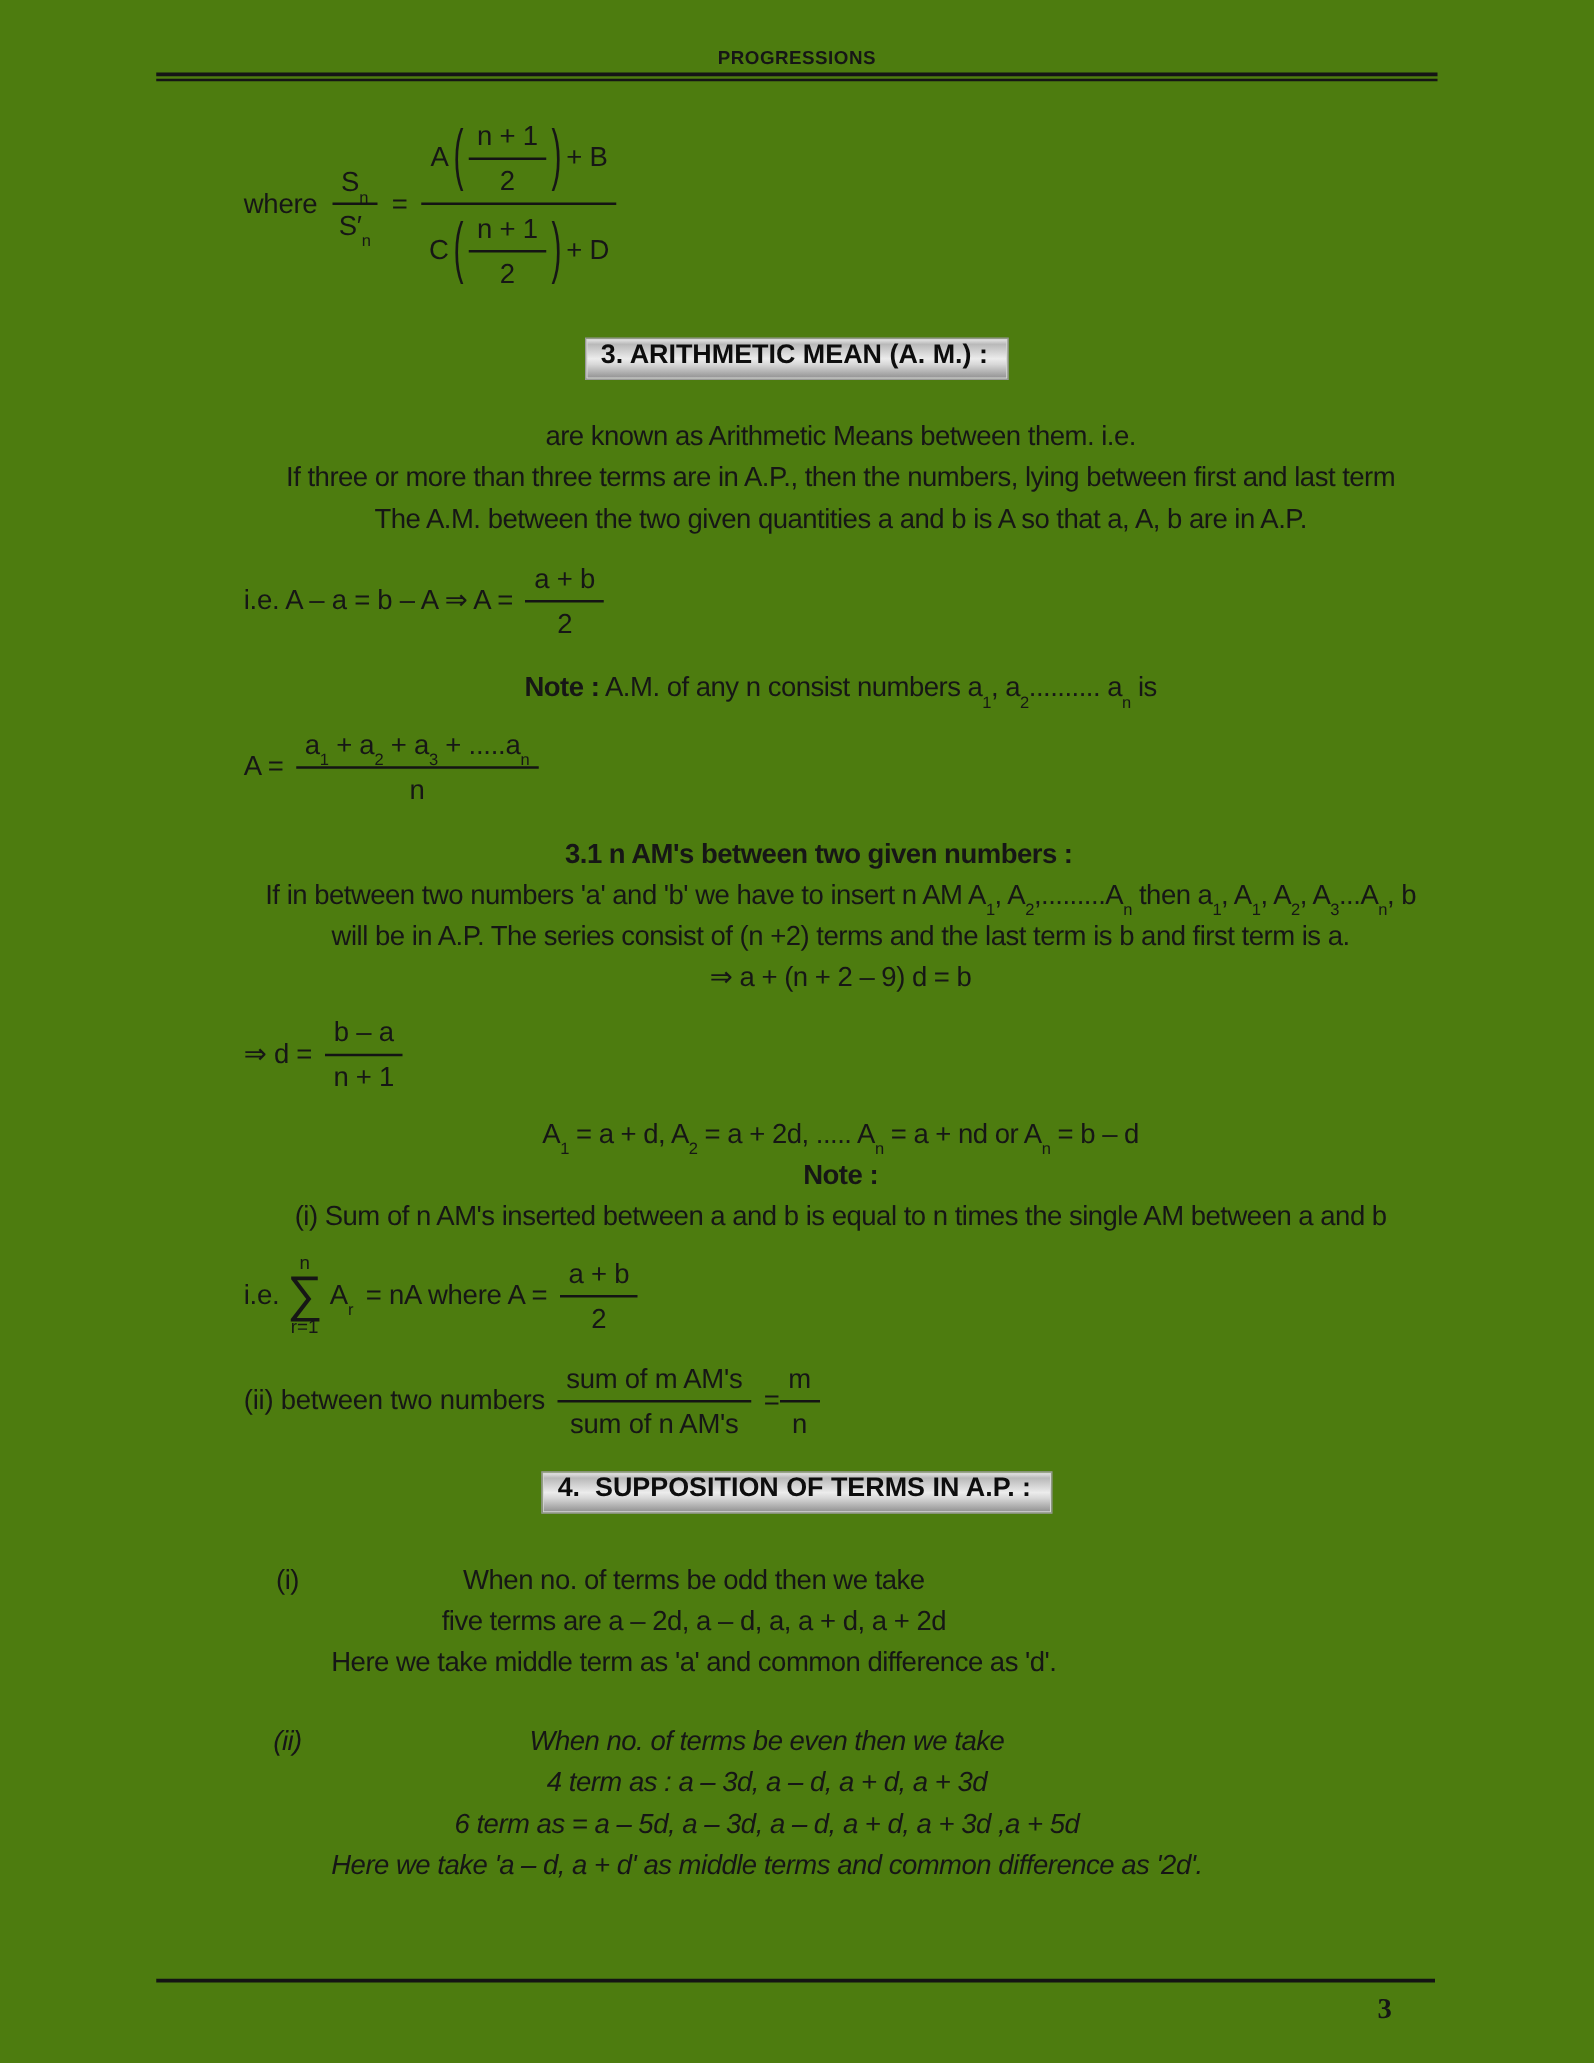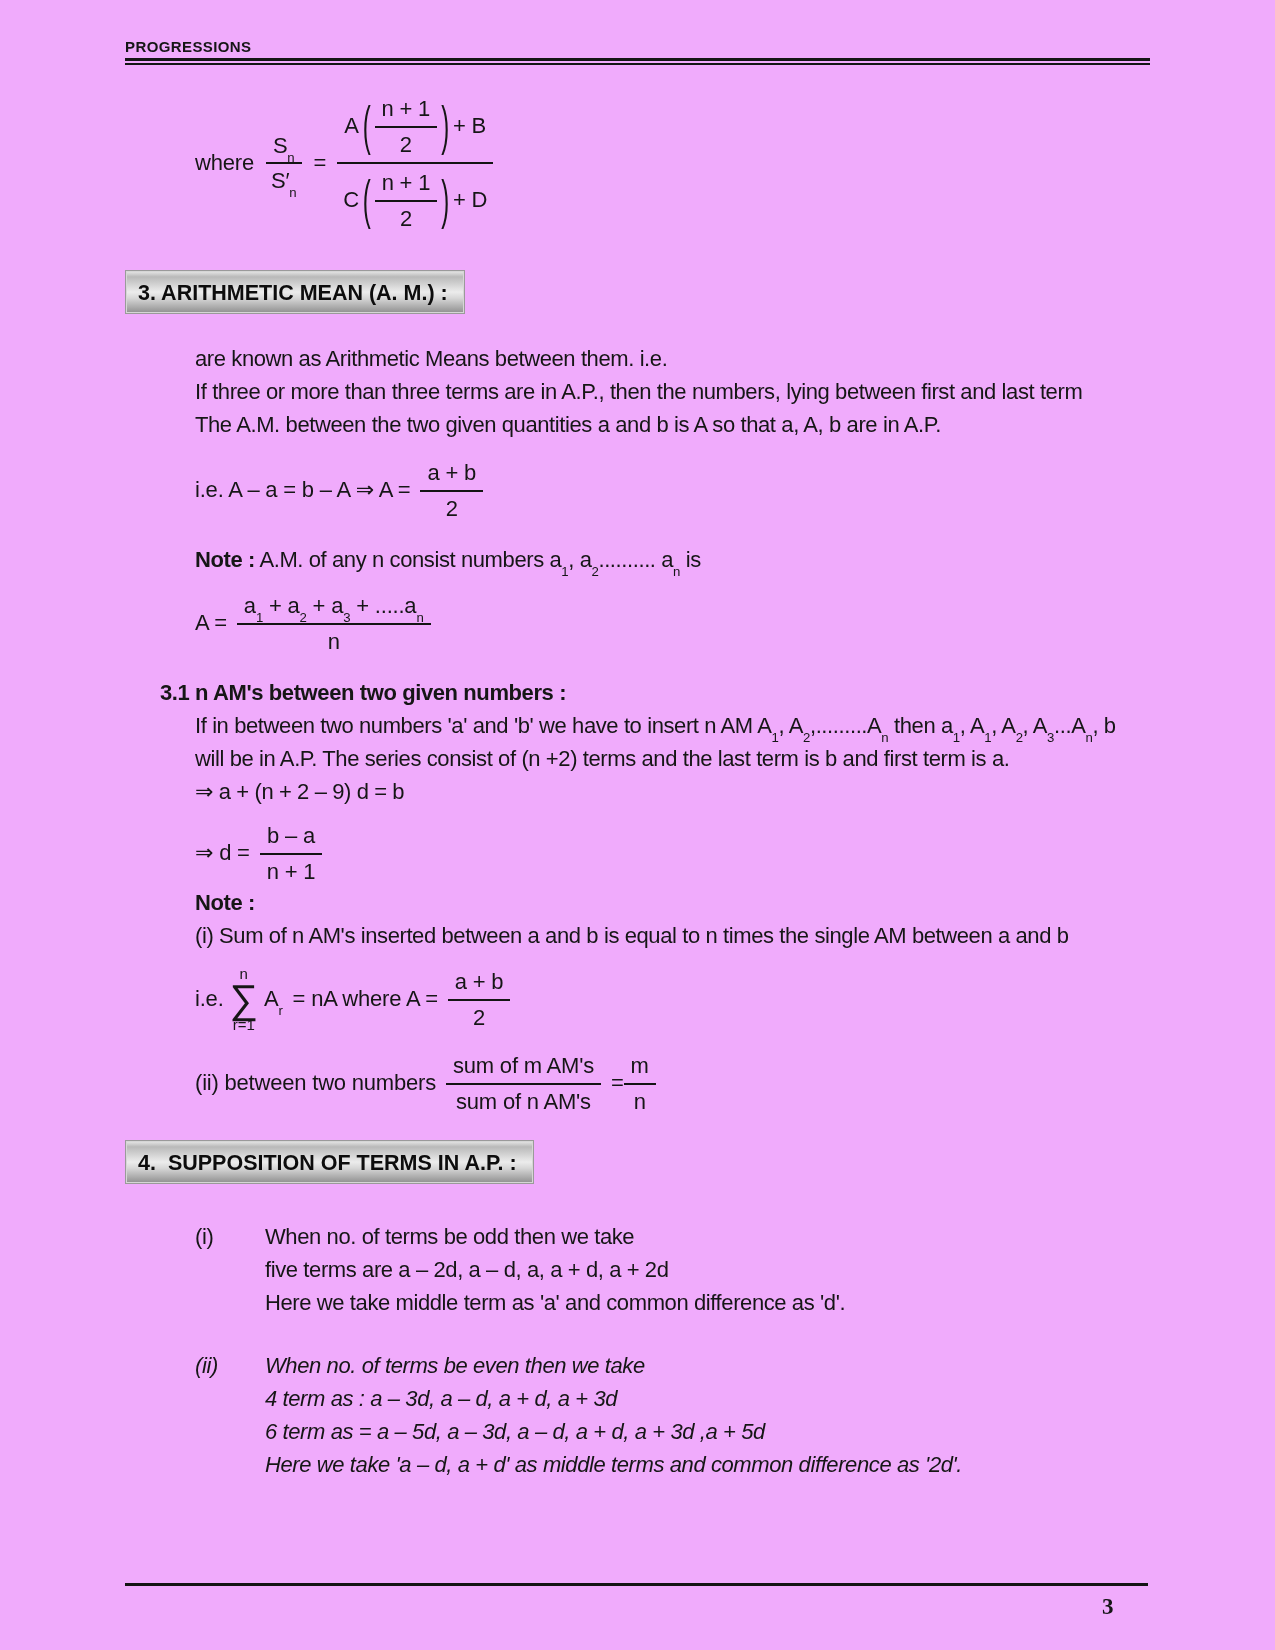--- a/index.html
+++ b/index.html
@@ -1,37 +1,38 @@
 <!DOCTYPE html>
 <html><head>
 <meta charset="utf-8">
 <style>
   html,body{margin:0;padding:0;background:#e8e8e8;}
   .page{
     position:relative;
     width:1275px;height:1650px;
     margin:0 auto;
-    background:#f0abfc;
+    background:#4d7c0f;
     font-family:"Liberation Sans","DejaVu Sans",sans-serif;
     color:#161616;
     overflow:hidden;
+    text-align:center;
   }
   .content{padding:38px 125px 0 125px;}
   .doc-header{font-size:15px;font-weight:bold;letter-spacing:0.4px;}
   .header-rule{height:2px;border-top:3px solid #151515;border-bottom:2px solid #151515;margin-top:3px;}
 
   .line{white-space:nowrap;font-size:22px;line-height:33px;letter-spacing:-0.4px;}
   .indent1{margin-left:70px;}
   .indent2{margin-left:35px;}
   .bold{font-weight:bold;}
   sub{font-size:0.6em;line-height:0;position:relative;top:0.3em;}
 
   .sec-box{
     display:inline-block;
-    padding:10px 16px 7px 12px;
+    padding:0 16px 7px 12px;
     font-size:21.5px;font-weight:bold;
     white-space:pre;
     background:linear-gradient(180deg,#e9e9e9 0%,#b9b9b9 14%,#ececec 50%,#d8d8d8 64%,#8f8f8f 100%);
     border:1px solid #9a9a9a;
     box-shadow:0 0 0 1px #d6d6d6 inset;
     color:#0d0d0d;
   }
 
   .formula{display:flex;align-items:center;font-size:22px;letter-spacing:-0.2px;}
   .formula .gap{width:10px;display:inline-block;}
@@ -137,20 +138,23 @@
 
     <div class="formula indent1" style="margin-top:12px;">
       <span>⇒ d =</span>
       <span class="gap"></span>
       <span class="frac">
         <span class="num">b – a</span>
         <span class="den">n + 1</span>
       </span>
     </div>
 
+    <div class="line indent1" style="margin-top:14px;">
+      <span>A</span><sub>1</sub><span> = a + d,  A</span><sub>2</sub><span> = a + 2d, ..... A</span><sub>n</sub><span> = a + nd or A</span><sub>n</sub><span> = b – d</span>
+    </div>
 
     <div class="line indent1 bold">Note :</div>
 
     <div class="line indent1">(i) Sum of n AM's inserted between a and b is equal to n times the single AM between a and b</div>
 
     <div class="formula indent1" style="margin-top:14px;">
       <span>i.e.</span>
       <span class="sigma-wrap">
         <span class="sigma-top">n</span>
         <span class="sigma">∑</span>

